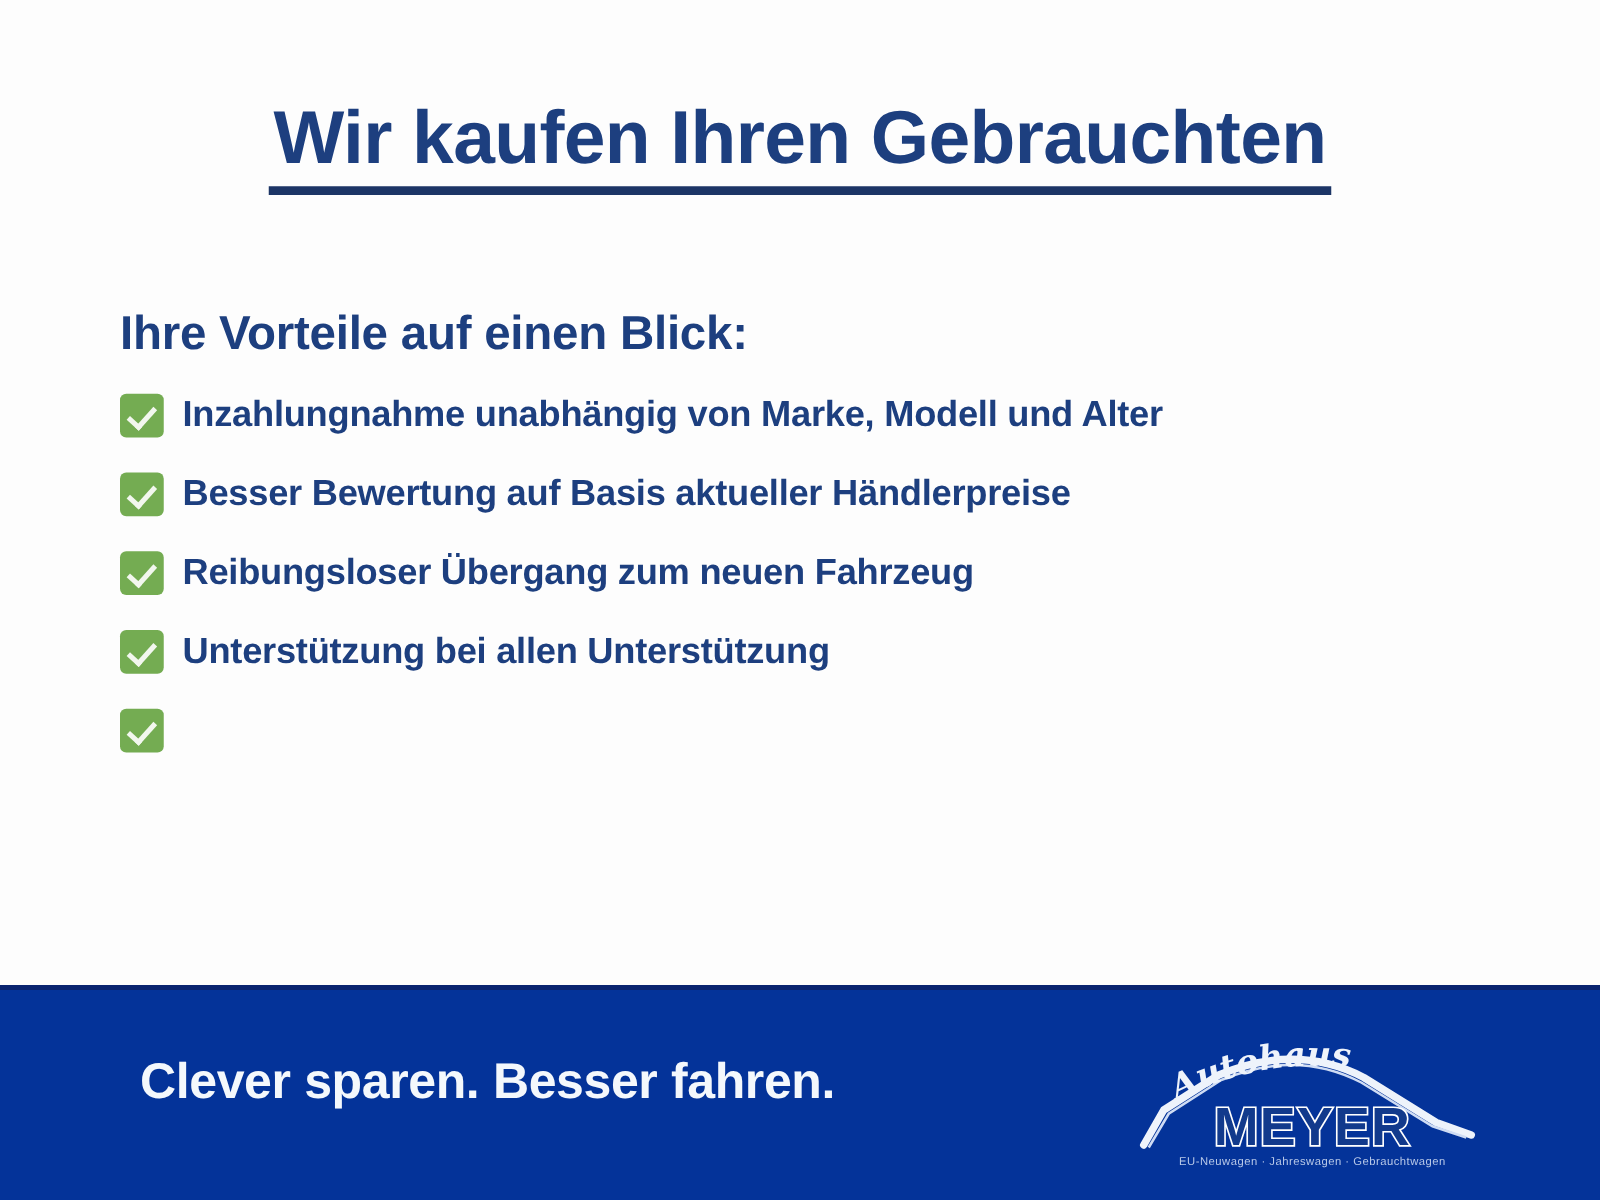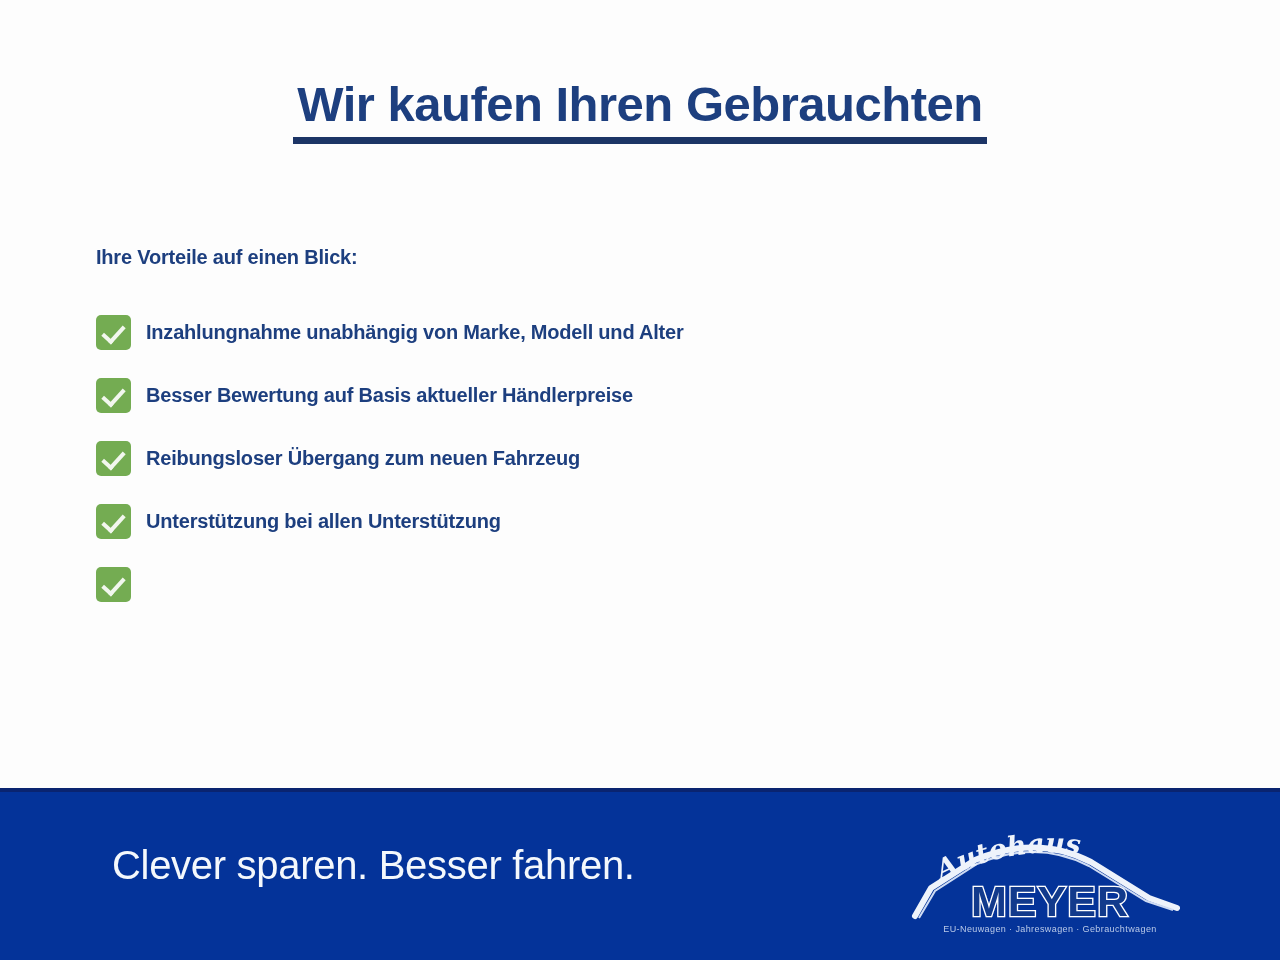--- a/index.html
+++ b/index.html
@@ -25,36 +25,36 @@
   
   .title-block {
     position: absolute;
     left: 0;
     top: 78px;
     width: 1280px;
     text-align: center;
   }
   .title-text {
     display: inline-block;
-    font-size: 49px;
+    font-size: 60px;
     font-weight: bold;
     color: #1d3f7f;
     letter-spacing: -0.5px;
     line-height: 1.08;
     white-space: nowrap;
     padding: 0 4px 6px 4px;
     border-bottom: 7px solid #1c3566;
   }
 
   
   .subtitle {
     position: absolute;
     left: 96px;
     top: 246px;
-    font-size: 20px;
+    font-size: 38px;
     font-weight: bold;
     color: #1d3f7f;
     letter-spacing: -0.2px;
     white-space: nowrap;
   }
 
   
   .benefits {
     position: absolute;
     left: 96px;
@@ -81,21 +81,21 @@
     position: absolute;
     left: 11px;
     top: 6px;
     width: 9px;
     height: 18px;
     border: solid #f2f7ee;
     border-width: 0 4px 4px 0;
     transform: rotate(42deg);
   }
   .benefit-text {
-    font-size: 20px;
+    font-size: 29px;
     font-weight: bold;
     color: #1d3f7f;
     letter-spacing: -0.2px;
     white-space: nowrap;
     line-height: 1;
   }
 
   
   .banner {
     position: absolute;
@@ -111,21 +111,21 @@
     top: 0;
     width: 1280px;
     height: 4px;
     background: #0a2470;
   }
   .tagline {
     position: absolute;
     left: 112px;
     top: 843px;
     font-size: 40px;
-    font-weight: normal;
+    font-weight: bold;
     color: #f4f8fc;
     letter-spacing: -0.3px;
     white-space: nowrap;
   }
 
   
   .logo {
     position: absolute;
     left: 905px;
     top: 812px;

